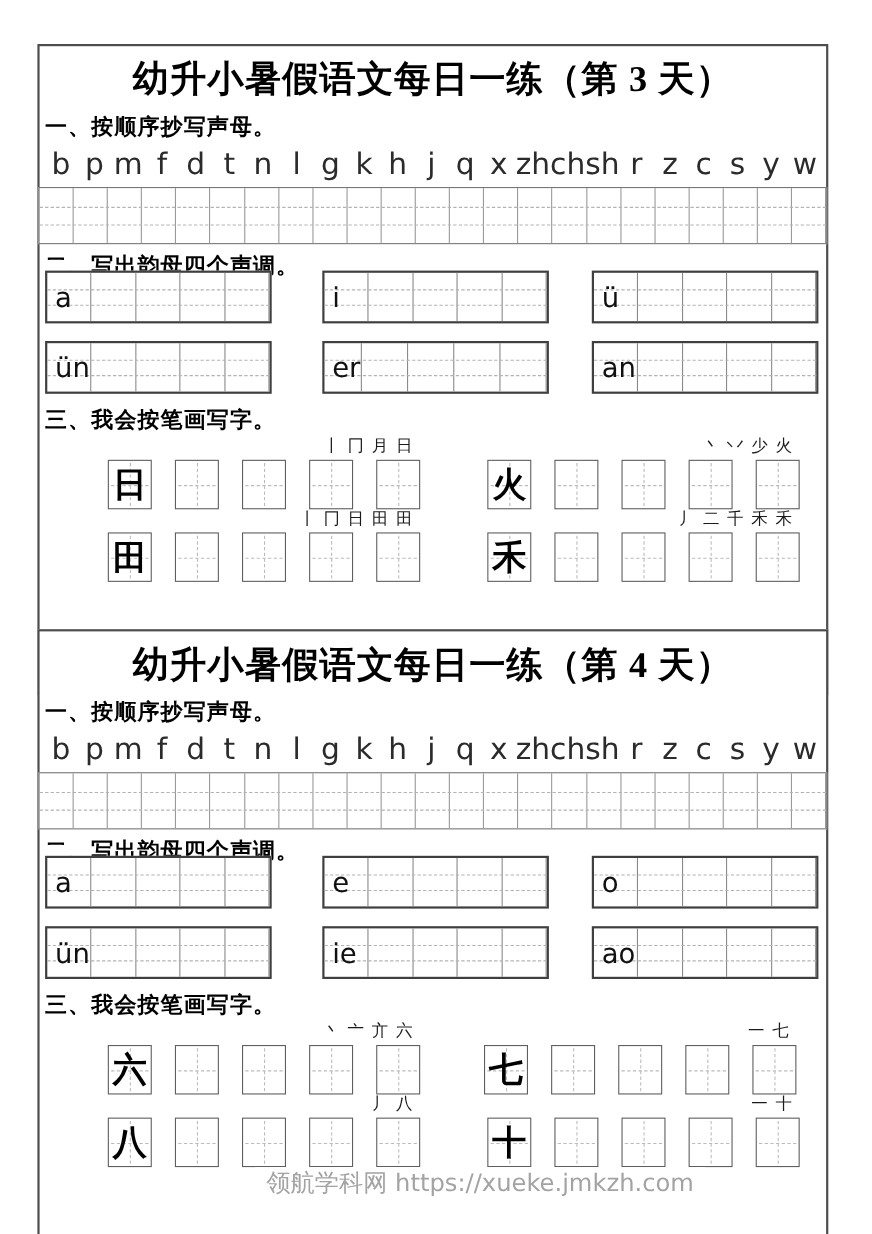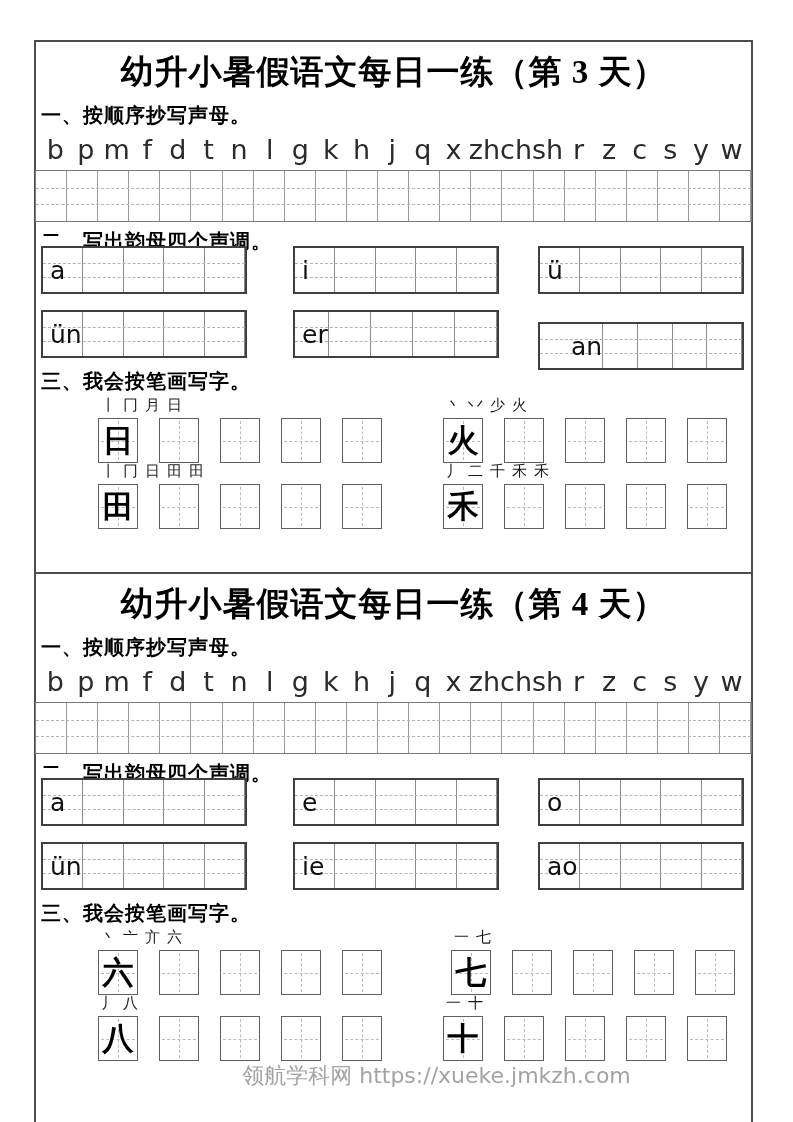--- a/index.html
+++ b/index.html
@@ -50,21 +50,21 @@
   .vowel-cell { flex:1; border-right:1px solid #8a8a8a; display:flex; align-items:center; }
   .vowel-cell:last-of-type { border-right:none; }
   .final-label {
     font-family:"DejaVu Sans", sans-serif; font-size:25px; color:#111;
     padding-left:7px; position:relative; z-index:1; white-space:nowrap;
   }
 
   .char-group { position:absolute; }
   .stroke-order {
     font-family:"Liberation Serif", serif; font-size:15px; color:#1a1a1a;
-    letter-spacing:7px; height:18px; margin:0 0 4px 3px;
+    letter-spacing:7px; height:18px; margin:0 0 4px 3px;text-align:right;
   }
   .box-row { display:flex; gap:21px; }
   .char-box {
     width:40px; height:45px; border:1px solid #5f5f5f;
     position:relative; background:#fff;
   }
   .char-box::before {
     content:""; position:absolute; left:50%; top:2px; bottom:2px;
     border-left:1px dashed #bcbcbc;
   }
@@ -198,21 +198,21 @@
           <div class="vowel-cell">
             <span class="final-label">er</span>
           </div>
           <div class="vowel-cell"></div>
           <div class="vowel-cell"></div>
           <div class="vowel-cell"></div>
           <div class="vowel-cell"></div>
           <div class="dash-line" style="top: 33%;"></div>
           <div class="dash-line" style="top: 66%;"></div>
         </div>
-        <div class="vowel-grid" style="left: 502px; top: 280px; padding-left: 24px;">
+        <div class="vowel-grid" style="left: 502px; top: 268px;">
           <div class="vowel-cell">
             <span class="final-label">an</span>
           </div>
           <div class="vowel-cell"></div>
           <div class="vowel-cell"></div>
           <div class="vowel-cell"></div>
           <div class="vowel-cell"></div>
           <div class="dash-line" style="top: 33%;"></div>
           <div class="dash-line" style="top: 66%;"></div>
         </div>
@@ -401,21 +401,21 @@
           <div class="box-row">
             <div class="char-box">
               <span class="hanzi">六</span>
             </div>
             <div class="char-box"></div>
             <div class="char-box"></div>
             <div class="char-box"></div>
             <div class="char-box"></div>
           </div>
         </div>
-        <div class="char-group" style="left: 415px; top: 354px;">
+        <div class="char-group" style="left: 404px; top: 354px;">
           <div class="stroke-order">一七</div>
           <div class="box-row">
             <div class="char-box">
               <span class="hanzi">七</span>
             </div>
             <div class="char-box"></div>
             <div class="char-box"></div>
             <div class="char-box"></div>
             <div class="char-box"></div>
           </div>

